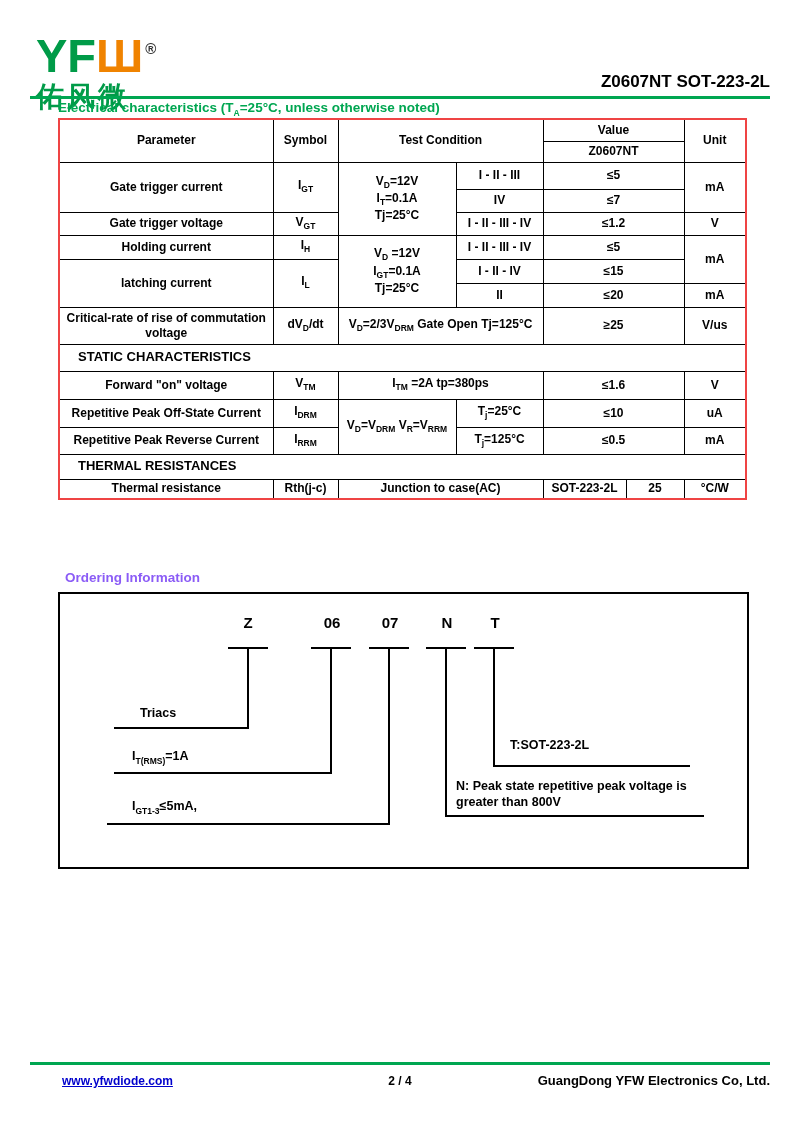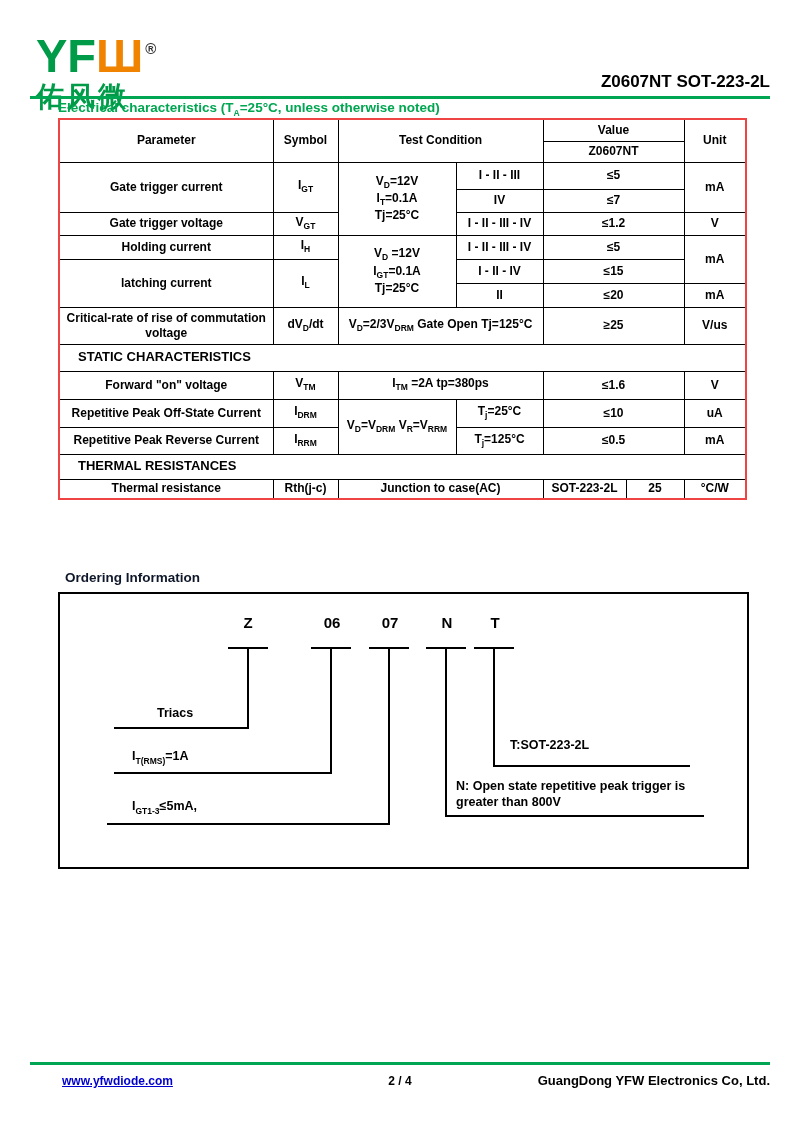--- a/index.html
+++ b/index.html
@@ -11,21 +11,21 @@
   .logo-big{font-size:47px;font-weight:bold;letter-spacing:0px;margin-top:26px;}
   .logo-yf{color:#009b48;}
   .logo-w{color:#f08300;}
   .logo-reg{font-size:15px;font-weight:bold;color:#333;vertical-align:18px;margin-left:2px;}
   .logo-cn{margin-top:4px;font-size:28px;font-weight:bold;color:#009b48;letter-spacing:3px;}
   .part-number{position:absolute;right:30px;top:72px;font-size:17px;font-weight:bold;}
   .rule-top{position:absolute;left:30px;top:96px;width:740px;height:3px;background:#00a651;}
 
   
   .elec-heading{position:absolute;left:58px;top:100px;font-size:13.5px;font-weight:bold;color:#00a651;}
-  .order-heading{position:absolute;left:65px;top:570px;font-size:13.5px;font-weight:bold;color:#0f172a;}
+  .order-heading{position:absolute;left:65px;top:570px;font-size:13.5px;font-weight:bold;color:#8b5cf6;}
 
   
   table.elec{position:absolute;left:58px;top:118px;width:687px;border-collapse:collapse;
              table-layout:fixed;border:2px solid #ef4444;}
   table.elec td{border:1.5px solid #000;font-size:12px;font-weight:bold;text-align:center;
                 vertical-align:middle;padding:1px 3px;line-height:1.25;}
   td.param{text-align:left;padding-left:4px;font-size:11.5px;}
   td.vb{vertical-align:bottom;padding-bottom:1px;margin-left:18px;}
   td.tleft{text-align:left;padding-left:4px;}
   tr.band td{color:#000000;text-align:left;font-size:13px;padding-left:18px;}
@@ -203,26 +203,26 @@
     <div class="vline" style="left:385px;top:53px;height:170px"></div>
     <div class="vline" style="left:433px;top:53px;height:120px"></div>
 
     <div class="hline" style="left:54px;top:133px;width:135px"></div>
     <div class="hline" style="left:54px;top:178px;width:218px"></div>
     <div class="hline" style="left:47px;top:229px;width:283px"></div>
 
     <div class="hline" style="left:433px;top:171px;width:197px"></div>
     <div class="hline" style="left:385px;top:221px;width:259px"></div>
 
-    <div class="diag-label" style="left:97px;top:112px">Triacs</div>
+    <div class="diag-label" style="left:80px;top:112px">Triacs</div>
     <div class="diag-label" style="left:72px;top:155px"><span>I</span><sub>T(RMS)</sub><span>=1A</span></div>
     <div class="diag-label" style="left:72px;top:205px"><span>I</span><sub>GT1-3</sub><span>≤5mA,</span></div>
     <div class="diag-label" style="left:450px;top:144px">T:SOT-223-2L</div>
     <div class="n-label" style="left:396px;top:184px">
-      <div>N: Open state repetitive peak trigger is</div>
+      <div>N: Peak state repetitive peak voltage is</div>
       <div>greater than 800V</div>
     </div>
   </div>
 
   <div class="rule-bottom"></div>
   <a class="footer-url" href="#">www.yfwdiode.com</a>
   <div class="footer-page">2 / 4</div>
   <div class="footer-company">GuangDong YFW Electronics Co, Ltd.</div>
 
 </div>

